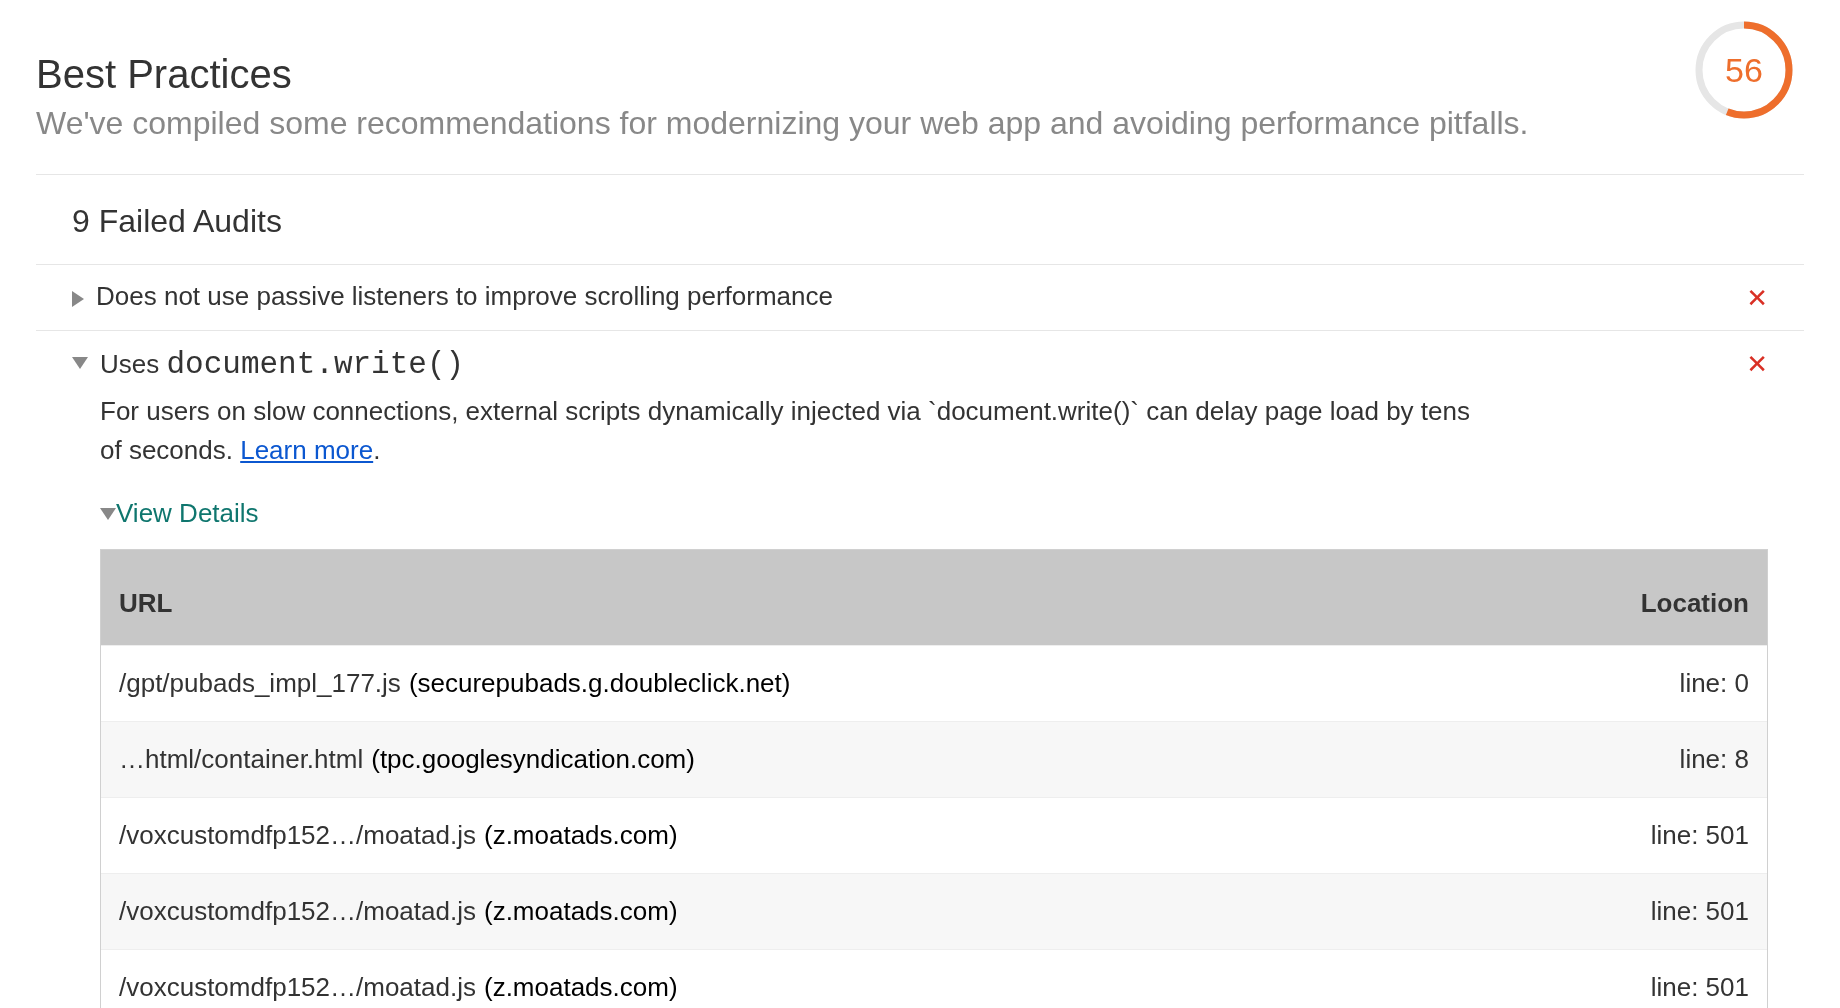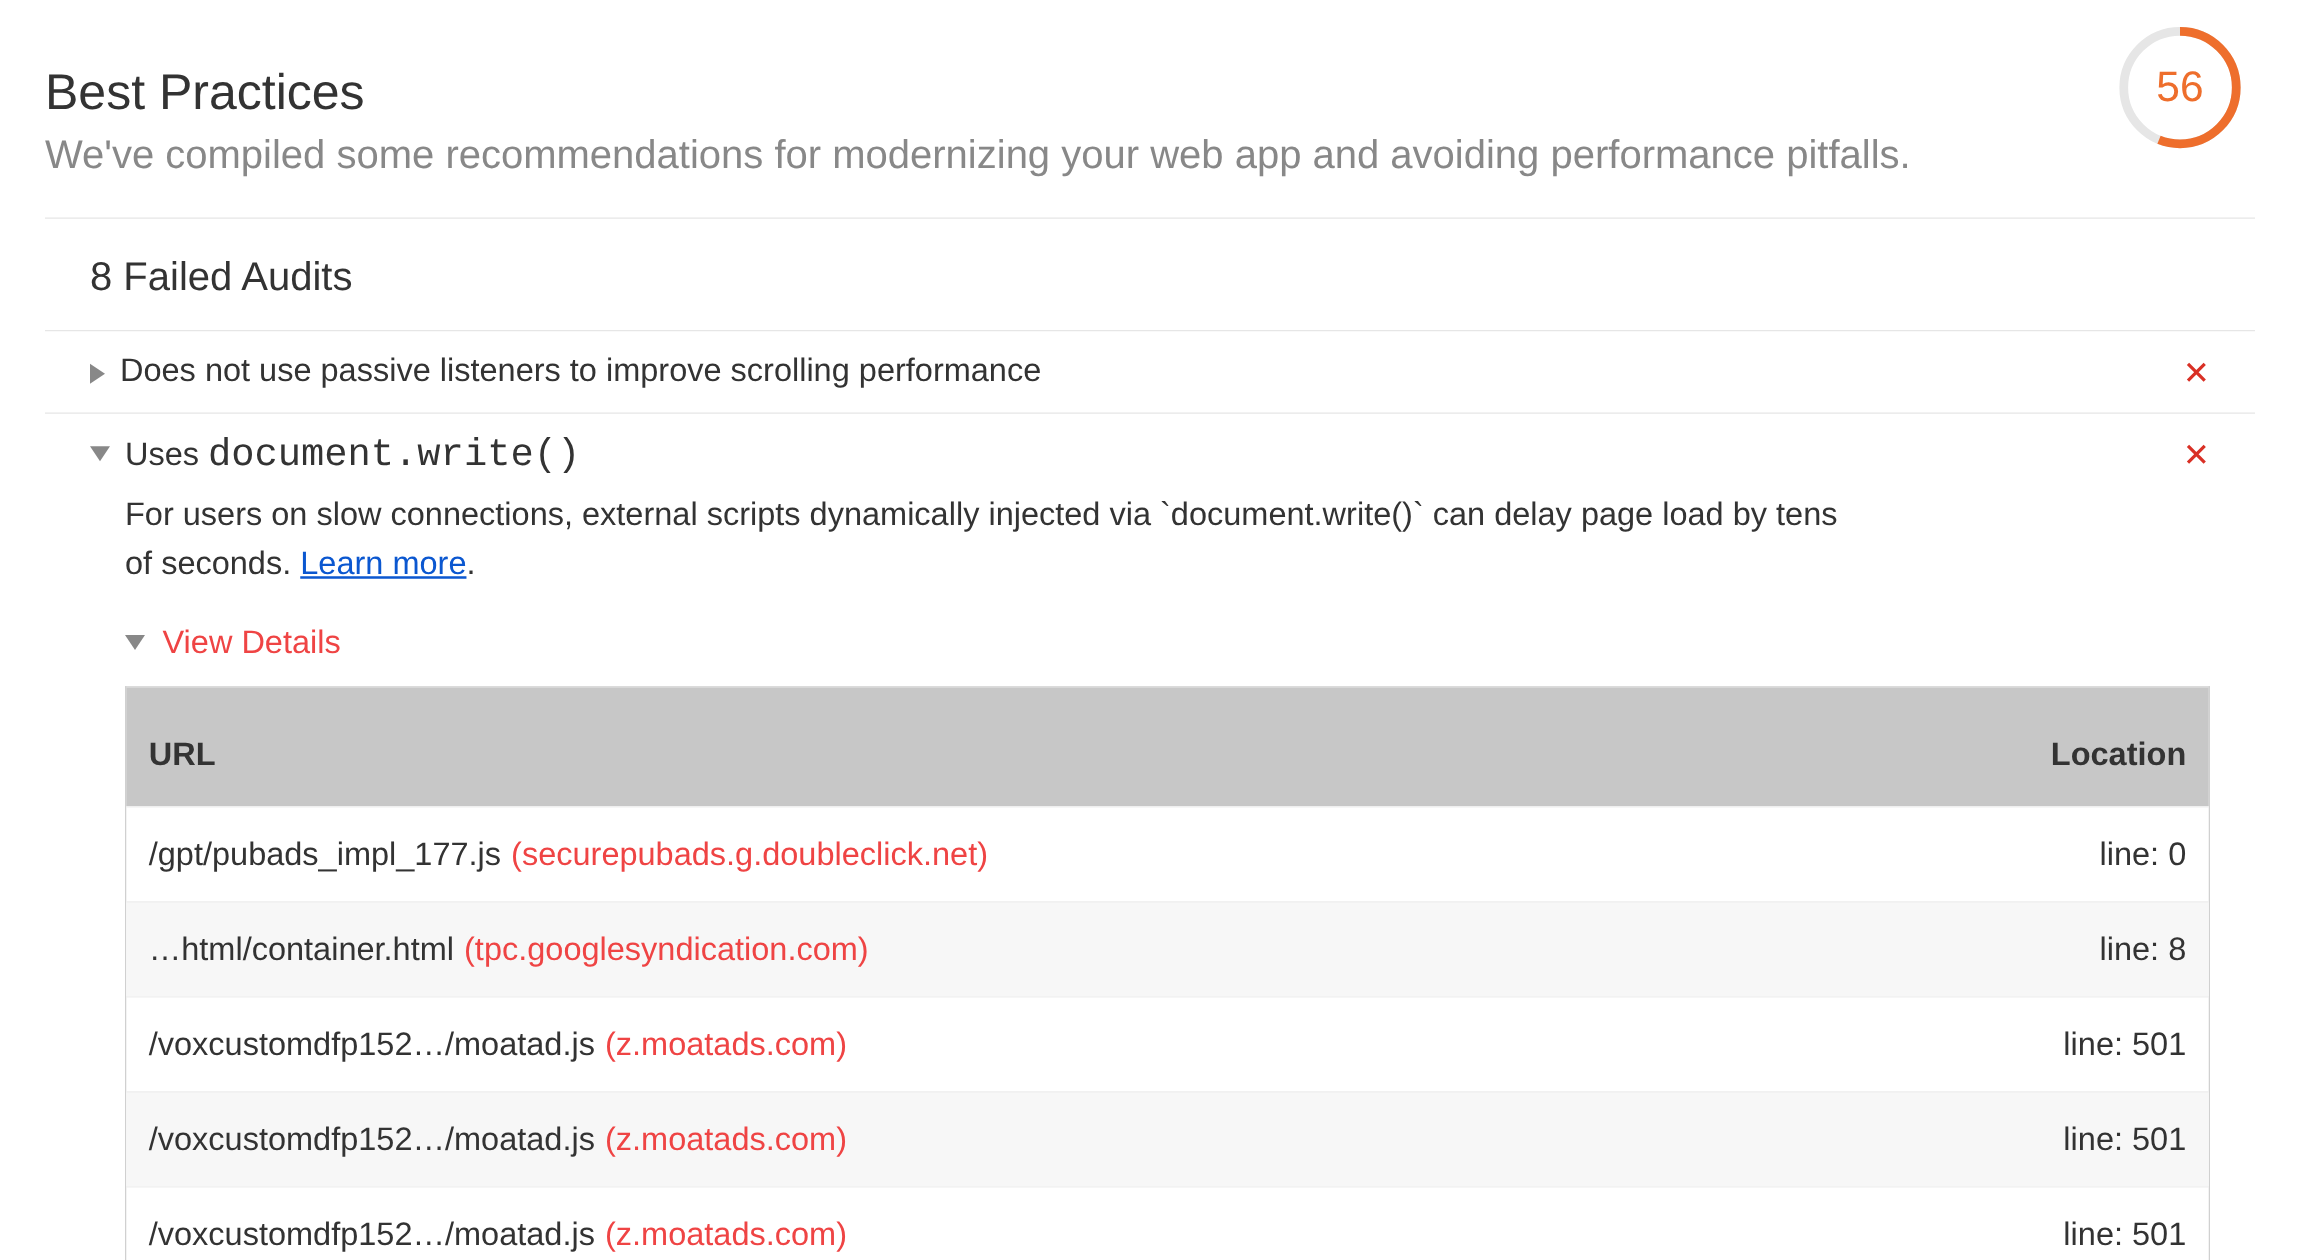--- a/index.html
+++ b/index.html
@@ -120,24 +120,23 @@
     color: #d93025;
     font-size: 26px;
     font-weight: 300;
     flex: 0 0 auto;
     padding-top: 2px;
   }
 
   .details-toggle {
     display: flex;
     align-items: center;
-    gap: 14px;
     margin: 28px 0 20px 28px;
     font-size: 26px;
-    color: #ef4444;
+    color: #0f766e;
   }
   .details-toggle .tri-down { margin-top: 0; }
 
   .details-table {
     margin-left: 28px;
     border: 1px solid #d0d0d0;
     border-bottom: none;
     width: calc(100% - 28px);
   }
   .dt-head {
@@ -159,41 +158,41 @@
     padding: 22px 18px;
     white-space: nowrap;
     overflow: hidden;
   }
   .dt-cell-loc {
     width: 200px;
     text-align: right;
     padding: 22px 18px;
   }
   .dt-head .dt-cell-url, .dt-head .dt-cell-loc { padding: 26px 18px; margin-top: 12px; }
-  .url-host { color: #ef4444; margin-left: 8px; }
+  .url-host { color: #000000; margin-left: 8px; }
 </style>
 </head>
 <body>
 
 <div class="page">
   <div class="header-row">
     <div class="header-text">
       <h1>Best Practices</h1>
       <p>We've compiled some recommendations for modernizing your web app and avoiding performance pitfalls.</p>
     </div>
     <div class="score-ring">
       <svg viewBox="0 0 100 100">
         <circle class="bg" cx="50" cy="50" r="45"></circle>
         <circle class="fg" cx="50" cy="50" r="45" id="score-arc" stroke-dasharray="158.3362697409256 282.7433388230814"></circle>
       </svg>
       <div class="score-value">56</div>
     </div>
   </div>
 
-  <div class="section-title">8 Failed Audits</div>
+  <div class="section-title">9 Failed Audits</div>
 
   <div class="audit-row">
     <div class="audit-head">
       <div class="audit-left">
         <div class="tri tri-right"></div>
         <div class="audit-title">Does not use passive listeners to improve scrolling performance</div>
       </div>
       <div class="x-icon">✕</div>
     </div>
   </div>

